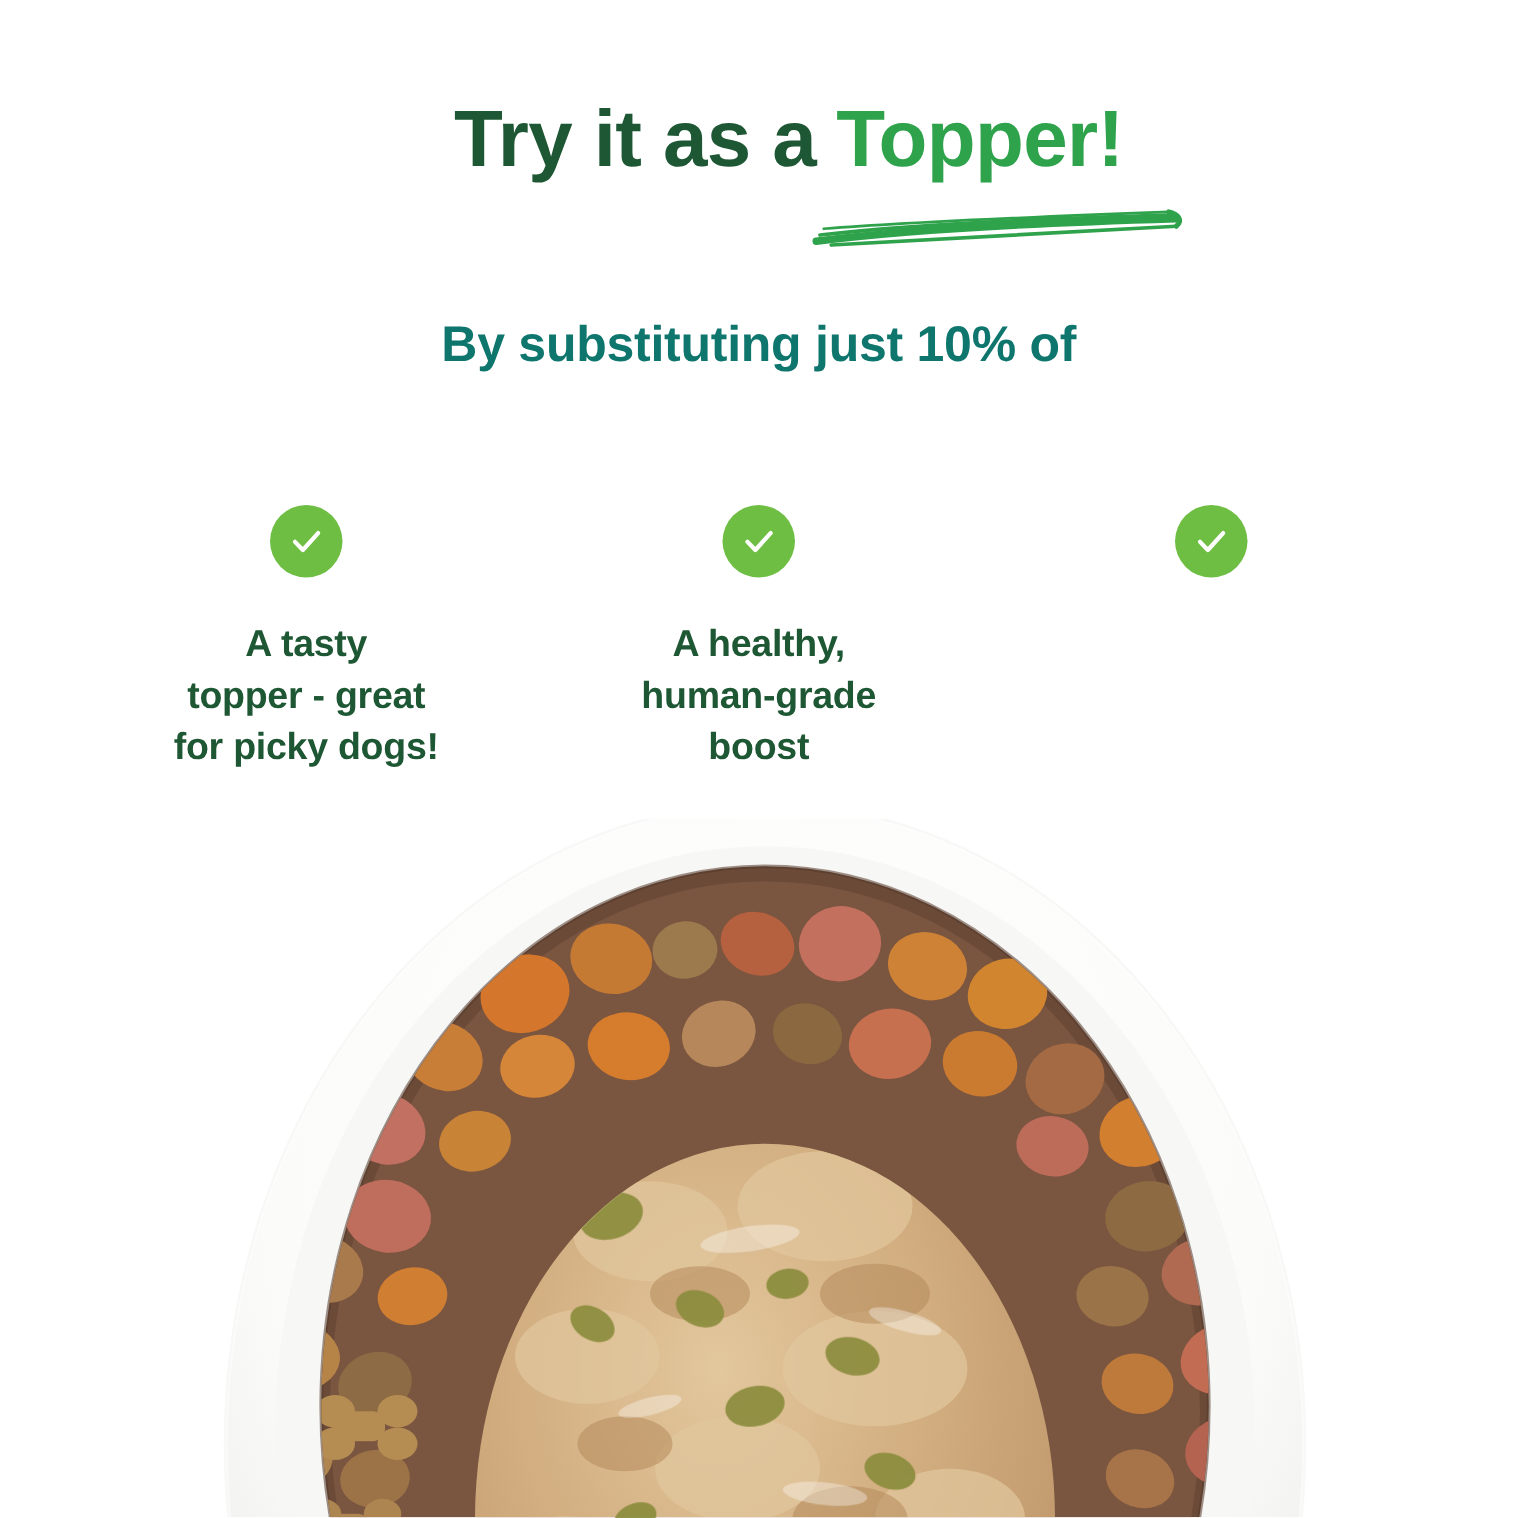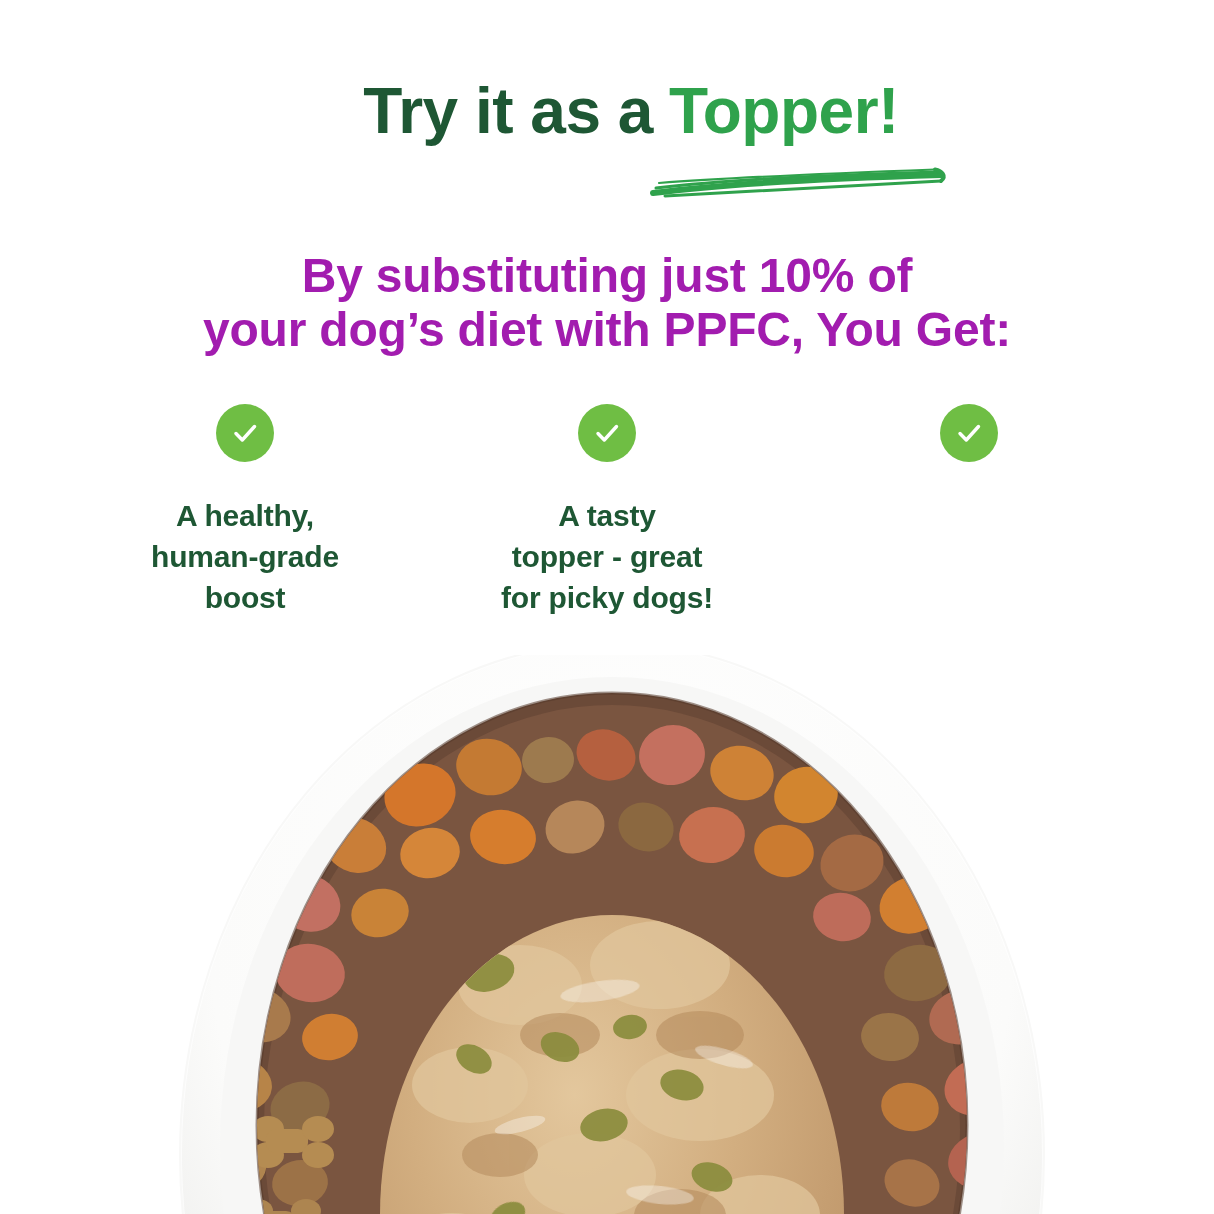--- a/index.html
+++ b/index.html
@@ -47,22 +47,22 @@
     pointer-events: none;
   }
 
   
   .subhead {
     position: absolute;
     left: 0;
     top: 249px;
     width: 1214px;
     text-align: center;
-    color: #a21caf;
-    font-size: 48px;
+    color: #0f766e;
+    font-size: 40px;
     font-weight: 700;
     line-height: 54px;
     letter-spacing: -0.2px;
   }
 
   
   .features {
     position: absolute;
     left: 80px;
     top: 404px;
@@ -125,45 +125,44 @@
       <path d="M8 33 C 70 25, 160 19, 296 15" stroke-width="6"></path>
       <path d="M11 28 C 80 20, 180 15, 293 12" stroke-width="3"></path>
       <path d="M14 23 C 90 17, 195 13, 290 9.5" stroke-width="2.2"></path>
       <path d="M290 9.5 C 297 11, 302 16, 296 21" stroke-width="4"></path>
       <path d="M296 21 C 250 24, 140 29, 20 36" stroke-width="3"></path>
     </g>
   </svg>
 
   <div class="subhead">
     <div>By substituting just 10% of</div>
-    <div>your dog’s diet with PPFC, You Get:</div>
   </div>
 
   <div class="features">
+
+    <div class="feature-col">
+      <div class="check-badge">
+        <svg width="34" height="34" viewBox="0 0 34 34">
+          <path d="M8 17.5 L14.3 24 L26.5 10.5" fill="none" stroke="#FFFFFF" stroke-width="3.4" stroke-linecap="round" stroke-linejoin="round"></path>
+        </svg>
+      </div>
+      <div class="feature-text">A tasty
+topper - great
+for picky dogs!</div>
+    </div>
 
     <div class="feature-col">
       <div class="check-badge">
         <svg width="34" height="34" viewBox="0 0 34 34">
           <path d="M8 17.5 L14.3 24 L26.5 10.5" fill="none" stroke="#FFFFFF" stroke-width="3.4" stroke-linecap="round" stroke-linejoin="round"></path>
         </svg>
       </div>
       <div class="feature-text">A healthy,
 human-grade
 boost</div>
-    </div>
-
-    <div class="feature-col">
-      <div class="check-badge">
-        <svg width="34" height="34" viewBox="0 0 34 34">
-          <path d="M8 17.5 L14.3 24 L26.5 10.5" fill="none" stroke="#FFFFFF" stroke-width="3.4" stroke-linecap="round" stroke-linejoin="round"></path>
-        </svg>
-      </div>
-      <div class="feature-text">A tasty
-topper - great
-for picky dogs!</div>
     </div>
 
     <div class="feature-col">
       <div class="check-badge">
         <svg width="34" height="34" viewBox="0 0 34 34">
           <path d="M8 17.5 L14.3 24 L26.5 10.5" fill="none" stroke="#FFFFFF" stroke-width="3.4" stroke-linecap="round" stroke-linejoin="round"></path>
         </svg>
       </div>
     </div>
 

